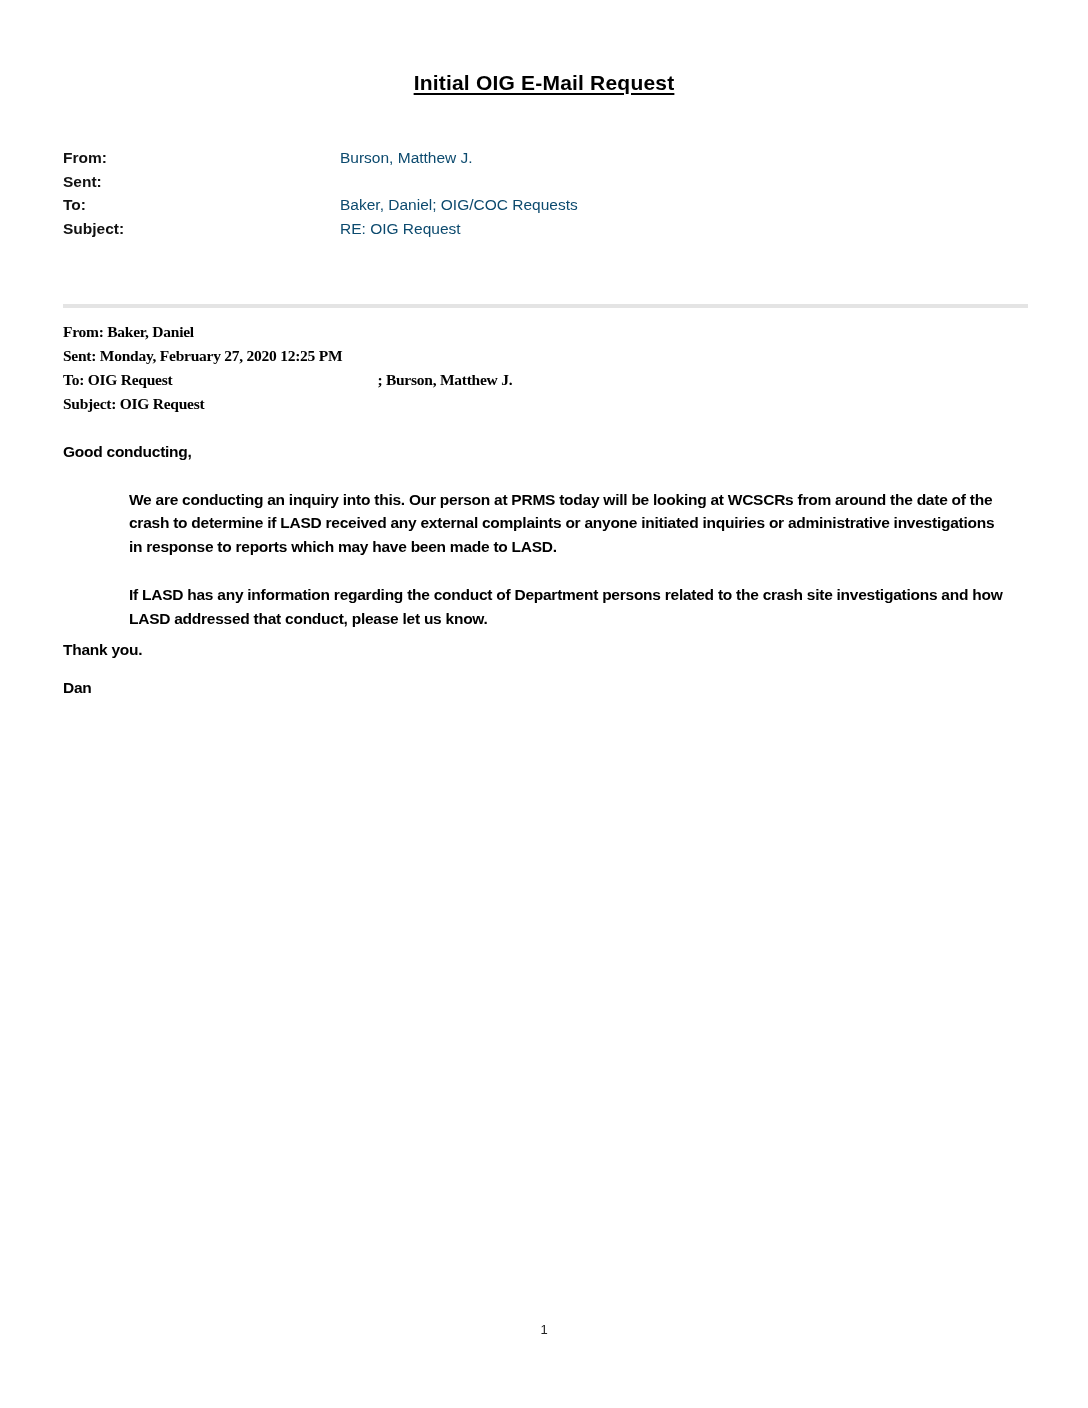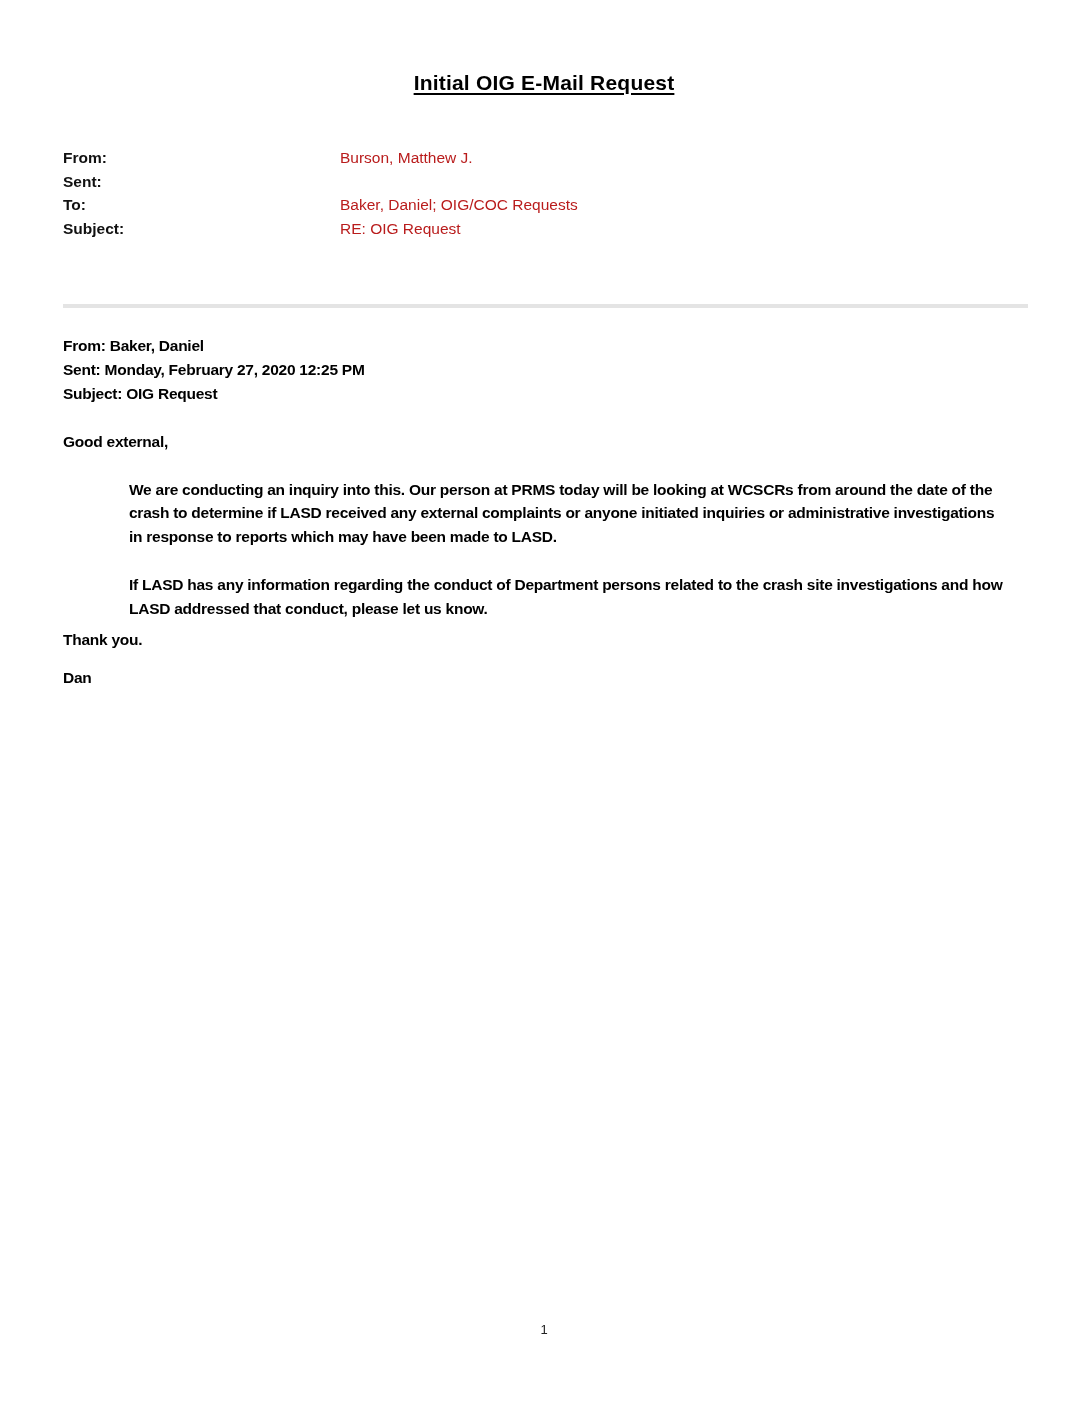--- a/index.html
+++ b/index.html
@@ -41,36 +41,37 @@
   }
   .hdr-row { display: flex; }
   .hdr-label {
     width: 277px;
     flex: 0 0 277px;
     font-weight: 700;
     color: #111111;
   }
   .hdr-value {
     font-weight: 400;
-    color: #b91c1c;
+    color: #0c4a6e;
   }
   .divider {
     margin-top: 64px;
     height: 4px;
     background: #e4e4e4;
     border: none;
     width: 100%;
   }
   
   .quoted-hdr {
-    margin-top: 26px;
+    margin-top: 12px;
     font-size: 15.5px;
     line-height: 24px;
     font-weight: 700;
     letter-spacing: -0.25px;
+    font-family: Liberation Serif, serif;
   }
   .quoted-hdr .q-label { font-weight: 700; }
   .quoted-hdr .q-value { font-weight: 600; }
   .redacted-gap {
     display: inline-block;
     width: 205px;
     height: 1px;
   }
   .email-body {
     font-size: 15.5px;
@@ -133,27 +134,31 @@
     <div class="quoted-hdr">
       <div>
         <span class="q-label">From:</span>
         <span class="q-value">Baker, Daniel</span>
       </div>
       <div>
         <span class="q-label">Sent:</span>
         <span class="q-value">Monday, February 27, 2020 12:25 PM</span>
       </div>
       <div>
+        <span class="q-label">To:</span>
+        <span class="q-value">OIG Request</span><span class="redacted-gap"></span><span class="q-value">; Burson, Matthew J.</span>
+      </div>
+      <div>
         <span class="q-label">Subject:</span>
         <span class="q-value">OIG Request</span>
       </div>
     </div>
 
     <div class="email-body">
-      <div class="greeting">Good external,</div>
+      <div class="greeting">Good conducting,</div>
       <p class="para">We are conducting an inquiry into this. Our person at PRMS today will be looking at WCSCRs from around the date of the crash to determine if LASD received any external complaints or anyone initiated inquiries or administrative investigations in response to reports which may have been made to LASD.</p>
       <p class="para para-3">If LASD has any information regarding the conduct of Department persons related to the crash site investigations and how LASD addressed that conduct, please let us know.</p>
       <div class="closing">Thank you.</div>
       <div class="signature">Dan</div>
     </div>
 
   </div>
 
   <div class="page-number">1</div>
 

